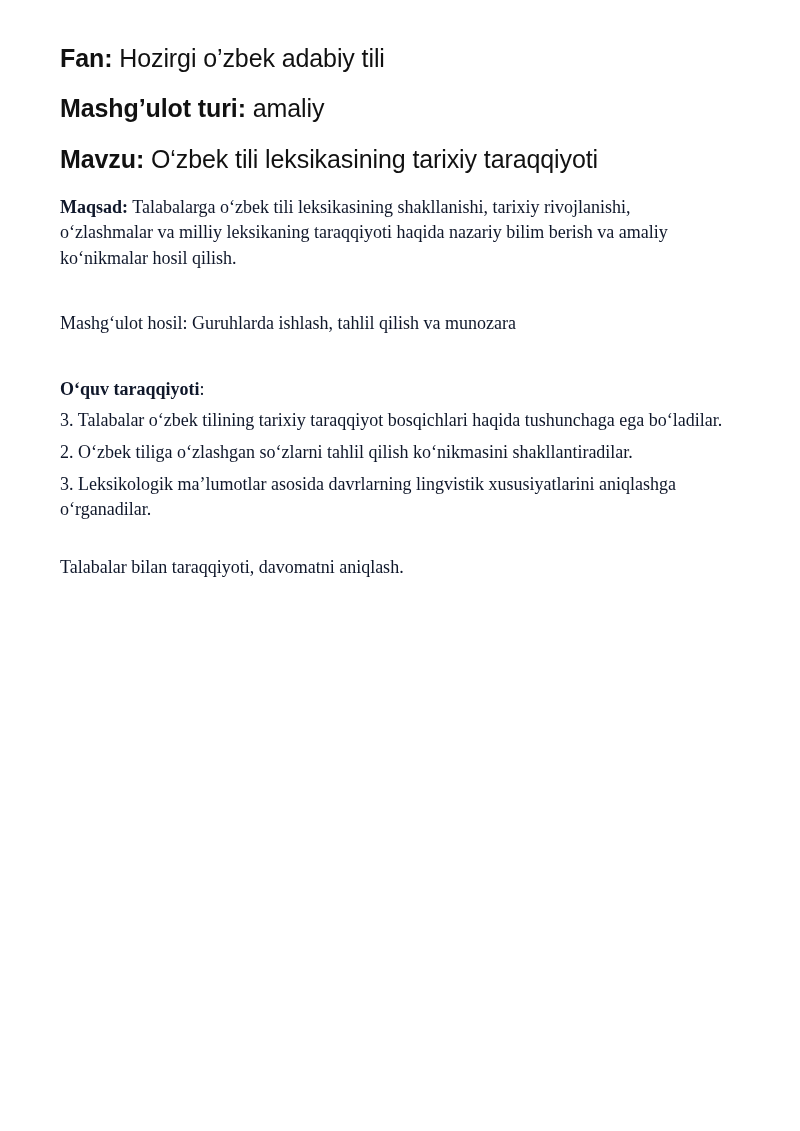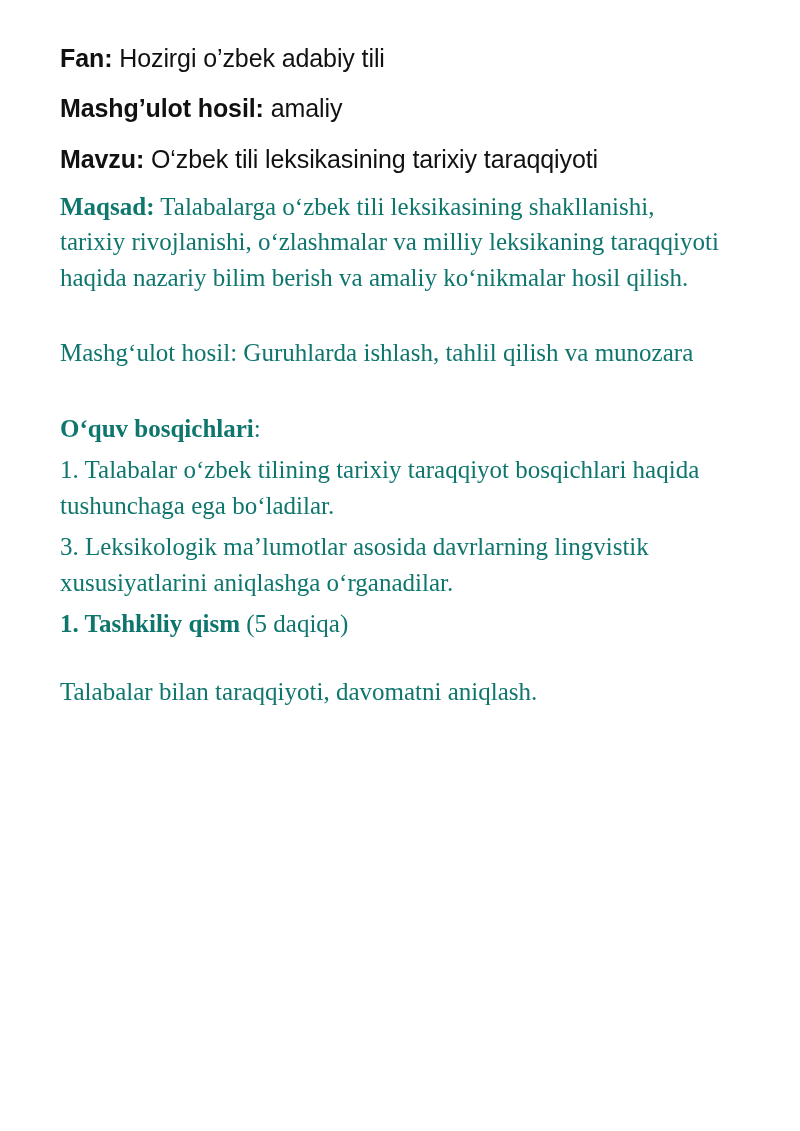--- a/index.html
+++ b/index.html
@@ -31,48 +31,48 @@
     margin: 0 0 14px 0;
     letter-spacing: -0.1px;
   }
   .head-line .lbl {
     font-weight: bold;
   }
   .head-line .val {
     font-weight: normal;
   }
   .head-line.wrap {
-    margin-bottom: 12px;
+    margin-bottom: 18px;
   }
 
   
   .p {
-    font-size: 25px;
+    font-size: 18px;
     line-height: 1.42;
     margin: 0 0 6px 0;
-    color: #0f766e;
+    color: #0f172a;
   }
   .p b, .p .b {
     font-weight: bold;
   }
   .spacer-m { height: 26px; }
   .spacer-l { height: 34px; }
 </style>
 </head>
 <body>
 
 <div class="page">
 
   <p class="head-line">
     <span class="lbl">Fan:</span>
     <span class="val">Hozirgi o’zbek adabiy tili</span>
   </p>
 
   <p class="head-line">
-    <span class="lbl">Mashg’ulot hosil:</span>
+    <span class="lbl">Mashg’ulot turi:</span>
     <span class="val">amaliy</span>
   </p>
 
   <p class="head-line wrap">
     <span class="lbl">Mavzu:</span>
     <span class="val">O‘zbek tili leksikasining tarixiy taraqqiyoti</span>
   </p>
 
   <p class="p">
     <span class="b">Maqsad:</span>
@@ -80,29 +80,26 @@
   </p>
 
   <div class="spacer-l"></div>
 
 
   <p class="p">Mashg‘ulot hosil: Guruhlarda ishlash, tahlil qilish va munozara</p>
 
   <div class="spacer-l"></div>
 
   <p class="p">
-    <span class="b">O‘quv bosqichlari</span><span>:</span>
+    <span class="b">O‘quv taraqqiyoti</span><span>:</span>
   </p>
 
-  <p class="p">1. Talabalar o‘zbek tilining tarixiy taraqqiyot bosqichlari haqida tushunchaga ega bo‘ladilar.</p>
+  <p class="p">3. Talabalar o‘zbek tilining tarixiy taraqqiyot bosqichlari haqida tushunchaga ega bo‘ladilar.</p>
+  <p class="p">2. O‘zbek tiliga o‘zlashgan so‘zlarni tahlil qilish ko‘nikmasini shakllantiradilar.</p>
   <p class="p">3. Leksikologik ma’lumotlar asosida davrlarning lingvistik xususiyatlarini aniqlashga o‘rganadilar.</p>
 
 
-  <p class="p">
-    <span class="b">1. Tashkiliy qism</span>
-    <span>(5 daqiqa)</span>
-  </p>
 
   <div class="spacer-m"></div>
 
   <p class="p">Talabalar bilan taraqqiyoti, davomatni aniqlash.</p>
 
 </div>
 
 </body></html>

